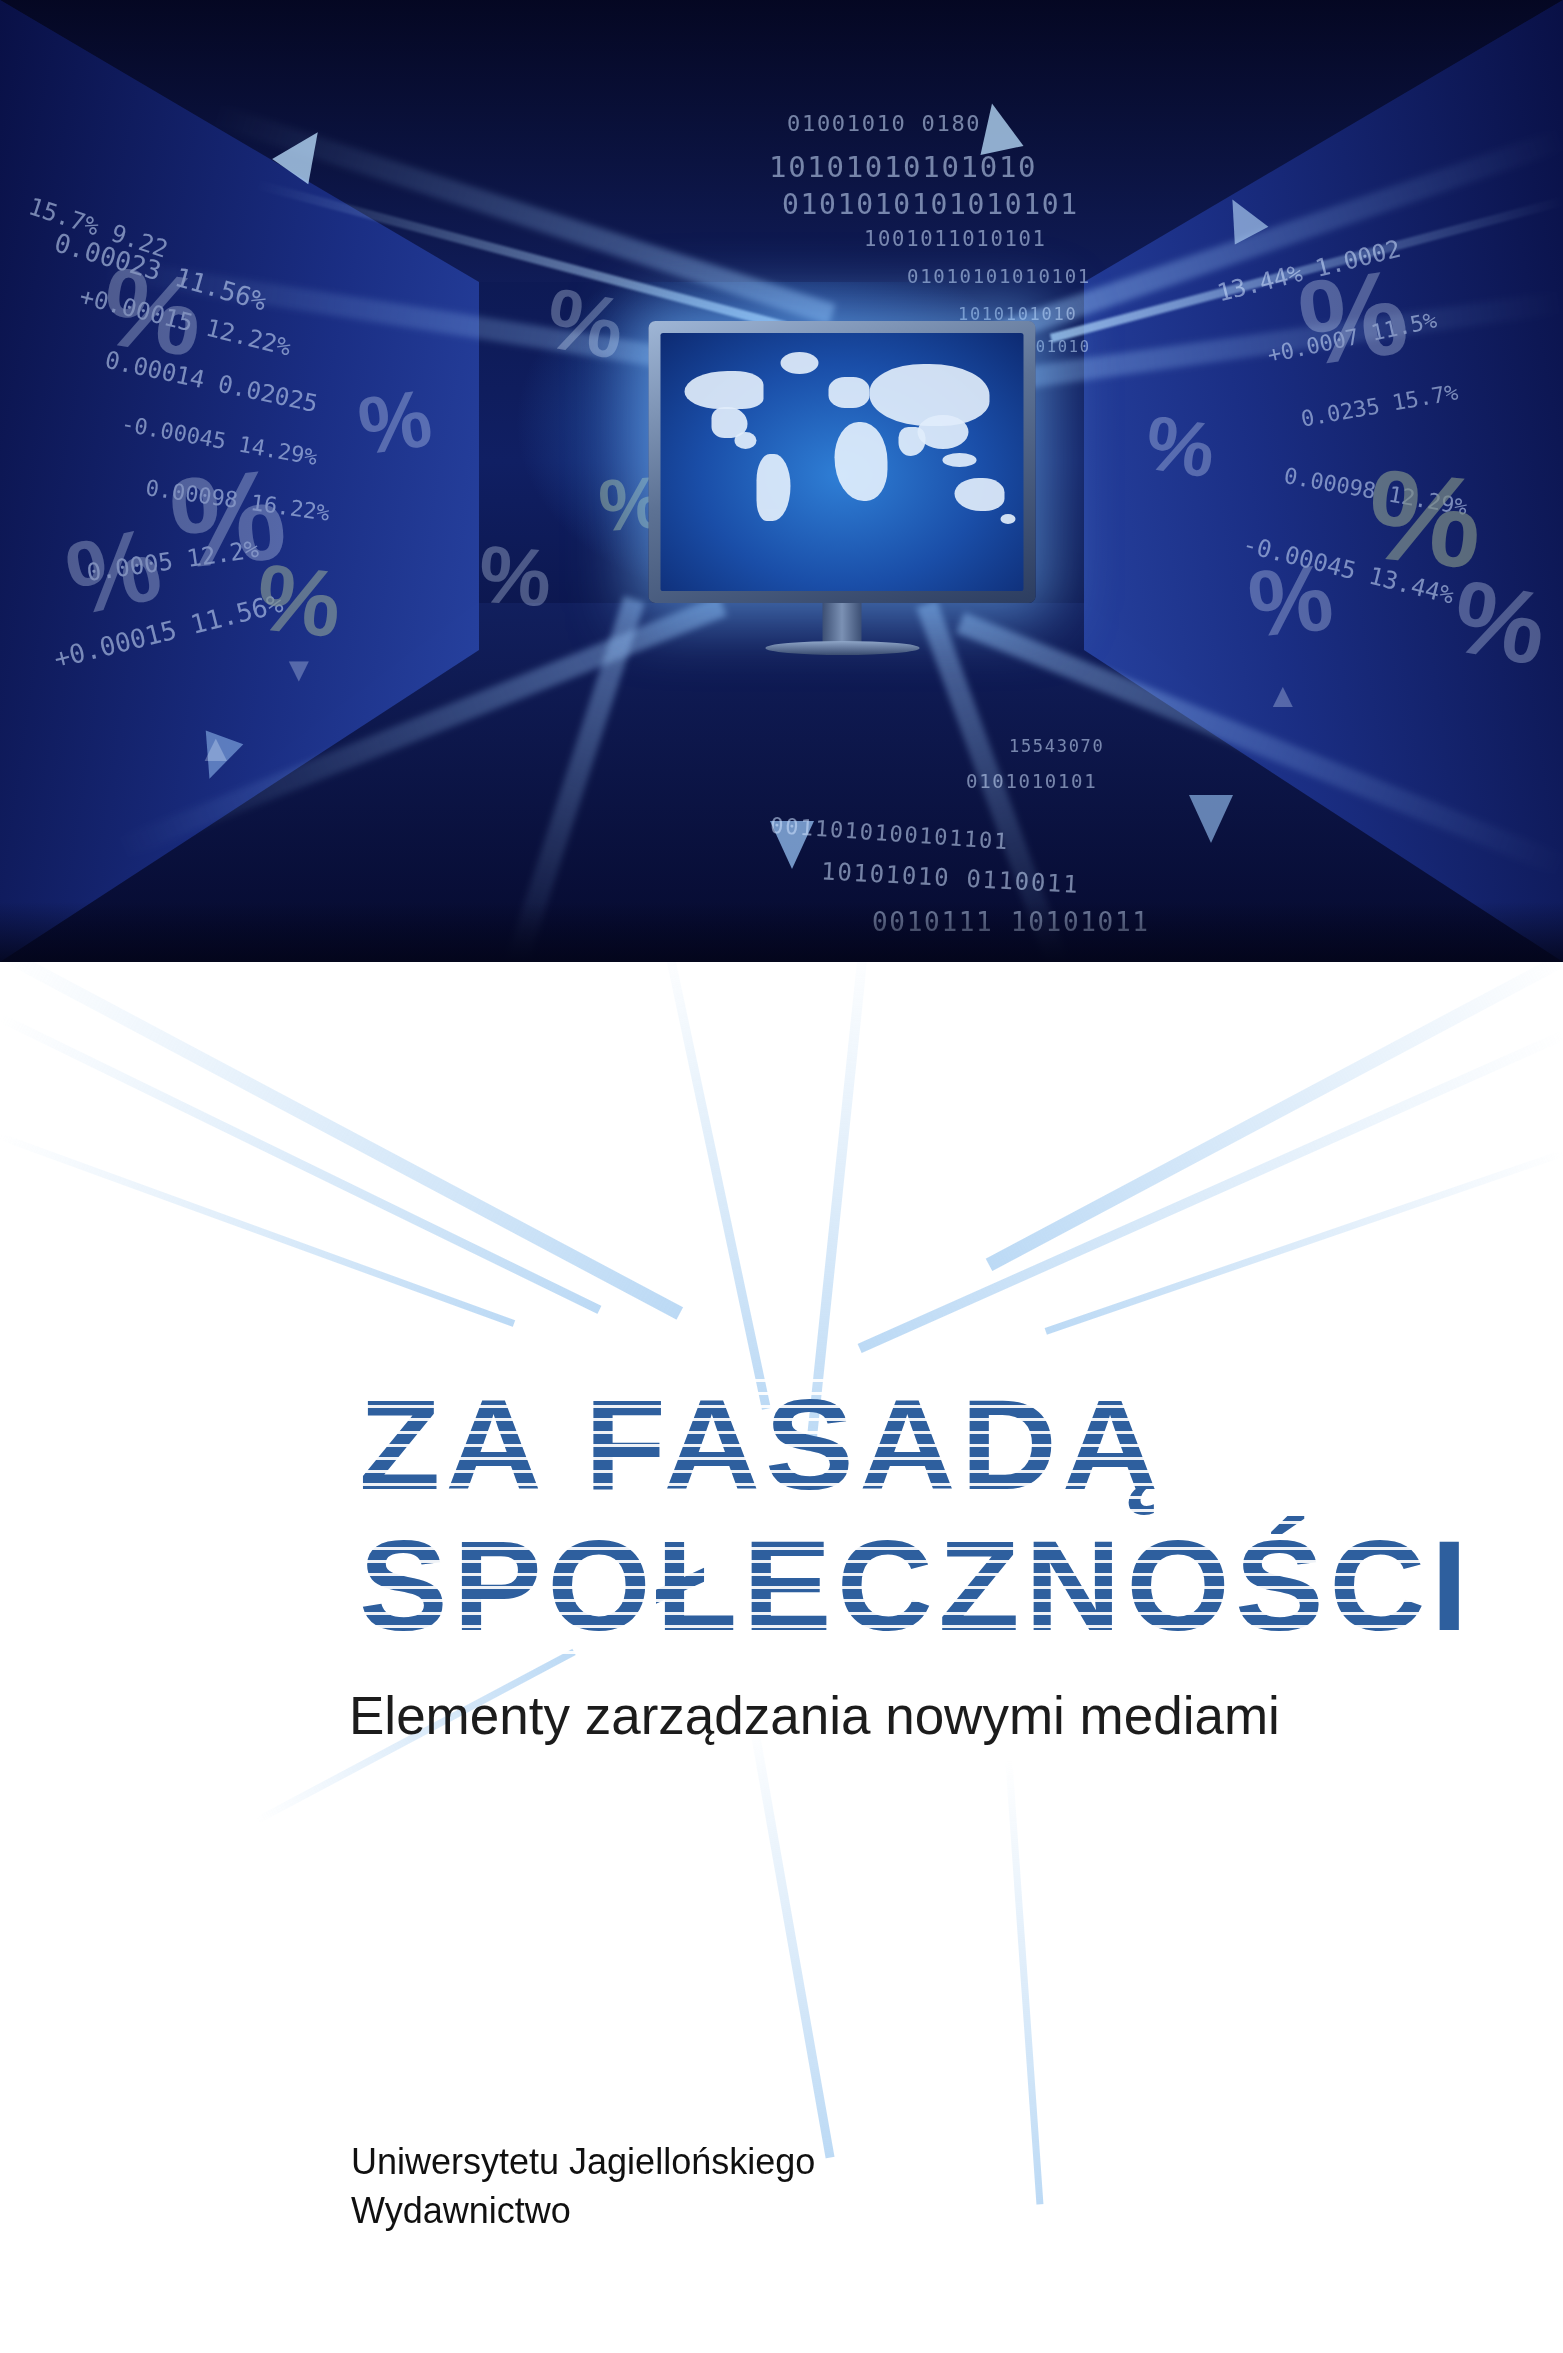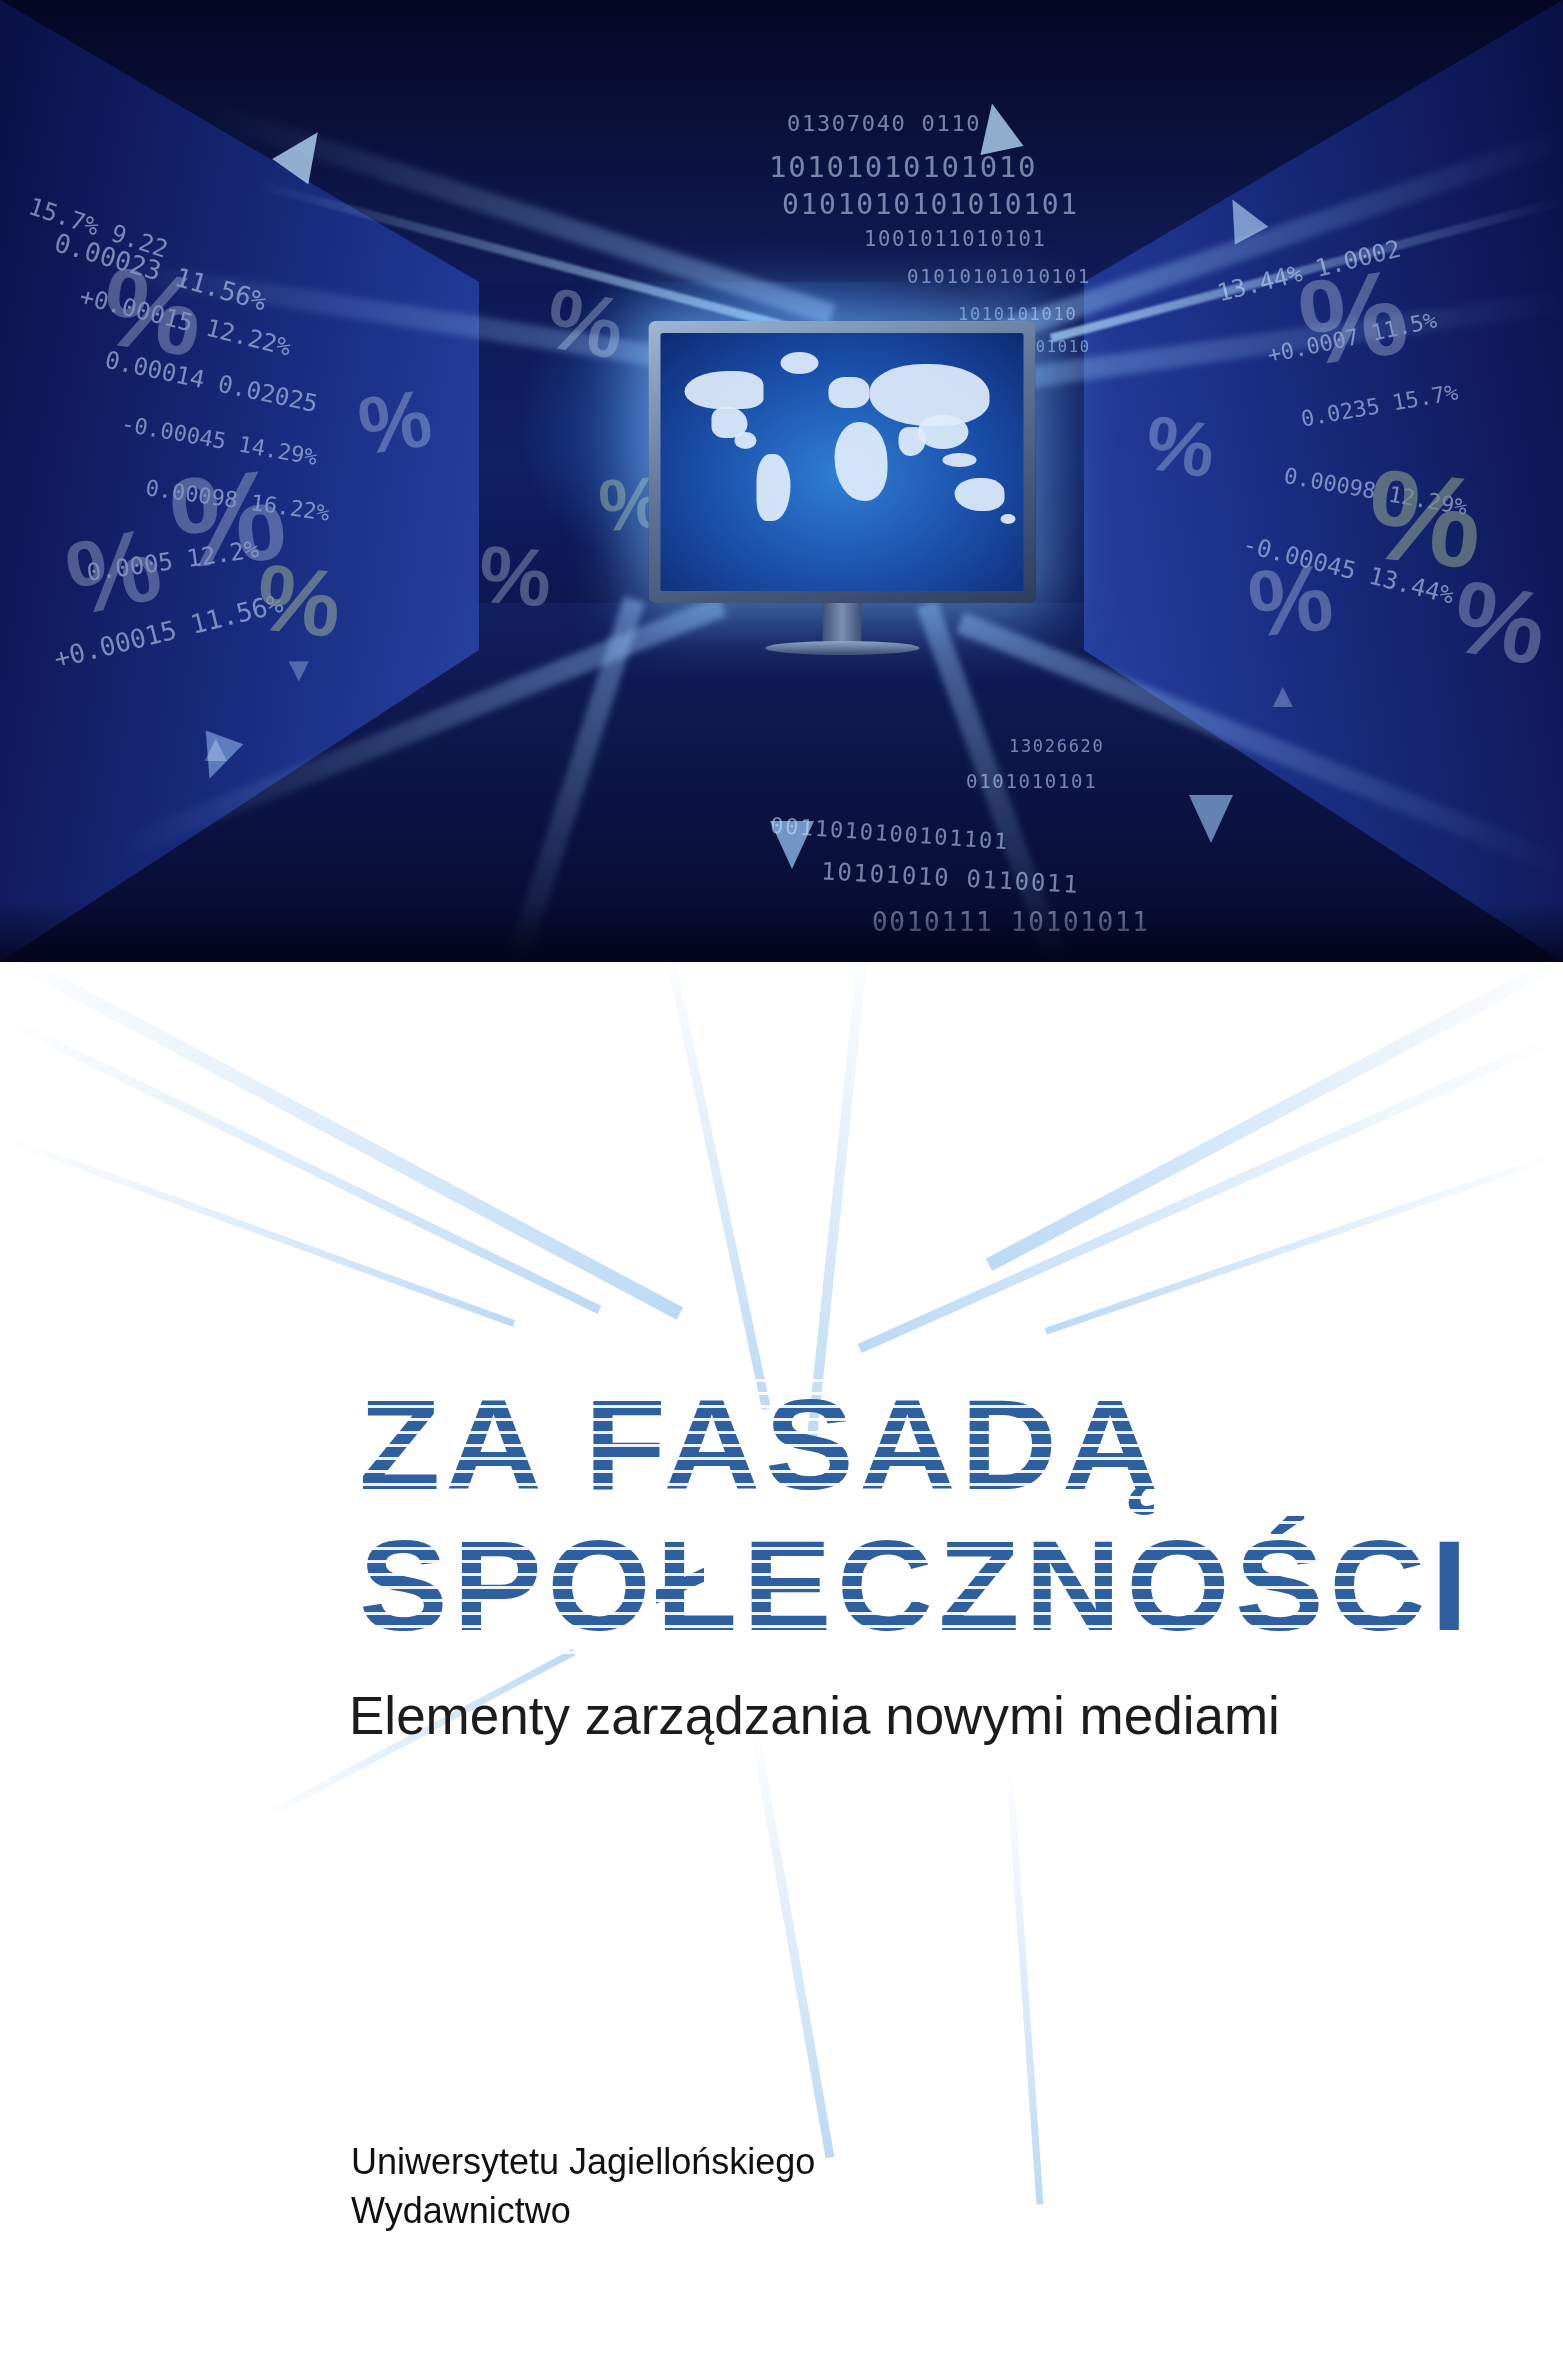--- a/index.html
+++ b/index.html
@@ -293,33 +293,33 @@
       <div class="g" style="left:86px; top:547px; font-size:24px; transform:rotate(-8deg);">0.0005  12.2%</div>
       <div class="g" style="left:51px; top:616px; font-size:26px; transform:rotate(-14deg);">+0.00015  11.56%</div>
       <div class="g" style="left:26px; top:214px; font-size:24px; transform:rotate(18deg);">15.7%  9.22</div>
 
       <div class="g" style="left:1215px; top:257px; font-size:24px; transform:rotate(-14deg);">13.44%  1.0002</div>
       <div class="g" style="left:1266px; top:325px; font-size:22px; transform:rotate(-12deg);">+0.0007  11.5%</div>
       <div class="g" style="left:1300px; top:393px; font-size:22px; transform:rotate(-10deg);">0.0235  15.7%</div>
       <div class="g" style="left:1283px; top:479px; font-size:22px; transform:rotate(10deg);">0.00098  12.29%</div>
       <div class="g" style="left:1240px; top:556px; font-size:24px; transform:rotate(14deg);">-0.00045  13.44%</div>
 
-      <div class="g" style="left:787px; top:111px; font-size:22px; letter-spacing:1.7px;">01307040  0110</div>
+      <div class="g" style="left:787px; top:111px; font-size:22px; letter-spacing:1.7px;">01001010  0180</div>
       <div class="g" style="left:753px; top:150px; font-size:29px; letter-spacing:1.7px;margin-left:16px;">10101010101010</div>
       <div class="g" style="left:782px; top:188px; font-size:28px; letter-spacing:1.7px;">0101010101010101</div>
       <div class="g" style="left:864px; top:227px; font-size:20.5px; letter-spacing:1.7px;">1001011010101</div>
       <div class="g" style="left:907px; top:265px; font-size:19px; letter-spacing:1.7px;">01010101010101</div>
       <div class="g" style="left:958px; top:304px; font-size:17px; letter-spacing:1.7px;">1010101010</div>
       <div class="g" style="left:992px; top:338px; font-size:15.4px; letter-spacing:1.7px;">010101010</div>
 
       <div class="g" style="left:770px; top:821px; font-size:22px; letter-spacing:1.7px; transform:rotate(4deg);">0011010100101101</div>
       <div class="g" style="left:821px; top:864px; font-size:24px; letter-spacing:1.7px; transform:rotate(3deg);">10101010  0110011</div>
       <div class="g" style="left:872px; top:907px; font-size:26px; letter-spacing:1.7px;">0010111 10101011</div>
       <div class="g" style="left:966px; top:770px; font-size:19px; letter-spacing:1.7px;">0101010101</div>
-      <div class="g" style="left:1009px; top:736px; font-size:17px; letter-spacing:1.7px;">13026620</div>
+      <div class="g" style="left:1009px; top:736px; font-size:17px; letter-spacing:1.7px;">15543070</div>
 
       <div class="pct" style="left:103px; top:248px; font-size:111px; transform:rotate(8deg);">%</div>
       <div class="pct" style="left:171px; top:445px; font-size:128px; transform:rotate(-6deg);">%</div>
       <div class="pct green" style="left:257px; top:547px; font-size:94px; transform:rotate(6deg);">%</div>
       <div class="pct" style="left:68px; top:513px; font-size:103px; transform:rotate(-12deg);">%</div>
       <div class="pct" style="left:479px; top:530px; font-size:81px; transform:rotate(4deg);">%</div>
       <div class="pct green" style="left:599px; top:462px; font-size:73px; transform:rotate(-4deg);">%</div>
       <div class="pct" style="left:547px; top:274px; font-size:86px; transform:rotate(10deg);">%</div>
       <div class="pct" style="left:359px; top:376px; font-size:81px; transform:rotate(-8deg);">%</div>
 

